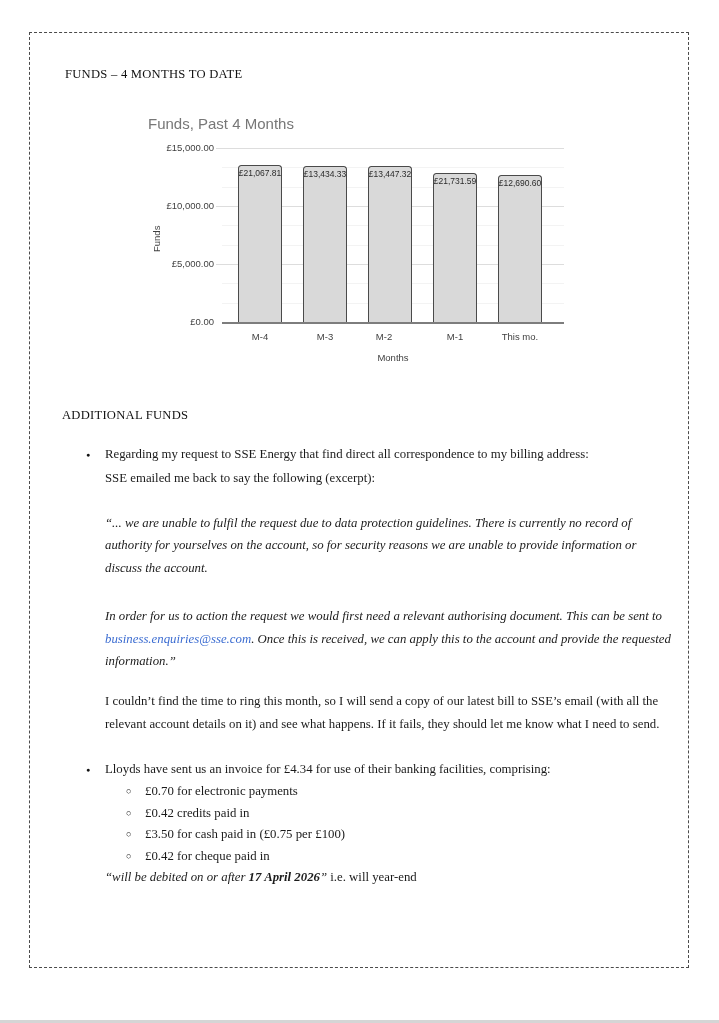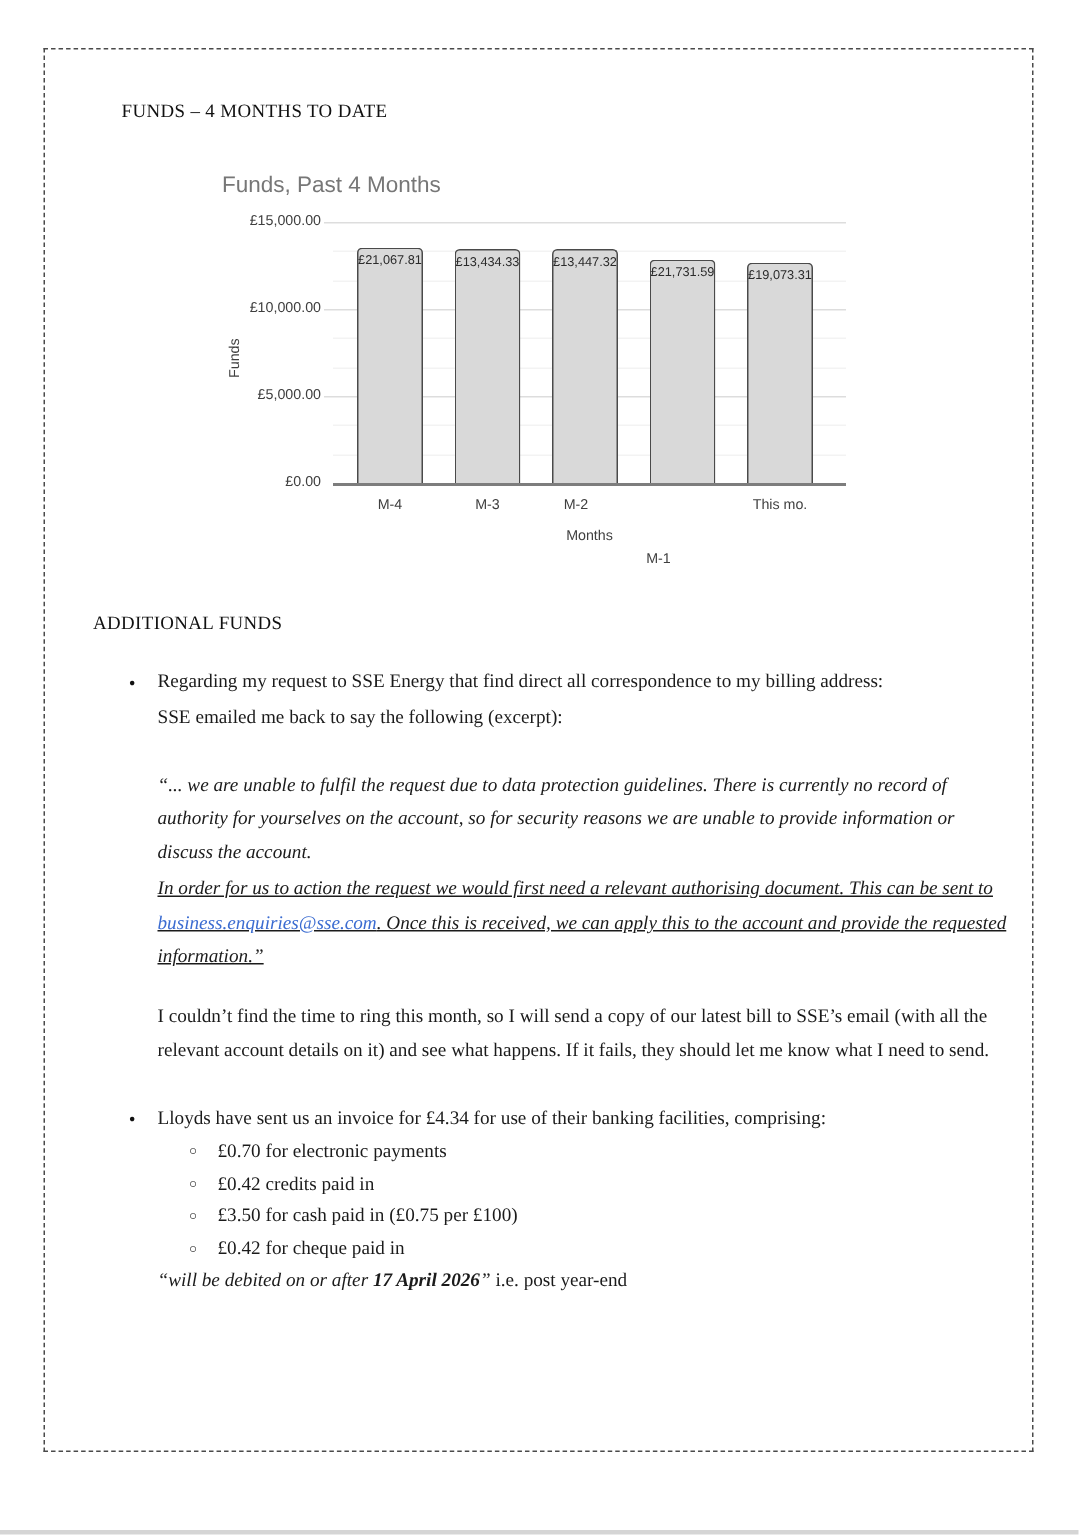--- a/index.html
+++ b/index.html
@@ -12,21 +12,21 @@
   .page-border{
     position:absolute;left:29px;top:32px;width:660px;height:936px;
     border:1px dashed #4a4a4a;box-sizing:border-box;pointer-events:none;
   }
   .bottom-strip{
     position:absolute;left:0;bottom:0;width:719px;height:3px;background:#d5d5d5;
   }
   .h1,.h2{
     font-size:12.6px;font-weight:normal;color:#111;letter-spacing:.25px;white-space:nowrap;
   }
-  .h1{position:absolute;left:65px;top:67px;line-height:15px;margin-left:16px;}
+  .h1{position:absolute;left:65px;top:67px;line-height:15px;}
   
   .chart{
     position:absolute;left:145px;top:112px;width:470px;height:258px;
     font-family:"Liberation Sans","DejaVu Sans",sans-serif;
   }
   .chart-title{
     position:absolute;left:3px;top:3px;font-size:15px;color:#777777;white-space:nowrap;
   }
   .plot{
     position:absolute;left:77px;top:36px;width:342px;height:174px;
@@ -65,21 +65,21 @@
   .tline{white-space:nowrap;}
   .li{position:relative;padding-left:43px;line-height:24px;}
   .marker{position:absolute;top:0;color:#111;}
   .l1 .marker{left:24px;font-size:13px;}
   .l2 .marker{left:64px;font-size:9px;}
   .marker.disc::before{content:"●";font-size:7px;vertical-align:1.5px;}
   .marker.circ::before{content:"○";}
   .b1{margin-top:19px;}
   .quote{margin-left:43px;font-style:italic;line-height:22.4px;}
   .q1{margin-top:22px;}
-  .q2{margin-top:2px;text-decoration:underline;}
+  .q2{margin-top:26px;}
   .para{margin-left:43px;line-height:23px;}
   .p3{margin-top:18px;}
   .b2{margin-top:21px;}
   .subs .li{line-height:21.4px;padding-left:83px;}
   .closing{margin-left:43px;line-height:21px;white-space:nowrap;}
   .seg-i{font-style:italic;}
   .seg-bi{font-style:italic;font-weight:bold;}
   .seg-r{font-style:normal;font-weight:normal;}
   .seg-link{font-style:italic;}
 </style>
@@ -107,23 +107,23 @@
       <div class="bar-label" style="left: 38px; top: 19.9821px;">£21,067.81</div>
       <div class="xtick" style="left: 38px; top: 183px;">M-4</div>
       <div class="bar" style="left: 81px; height: 155.838px; background: rgb(217, 217, 217); border-color: rgb(74, 74, 74);"></div>
       <div class="bar-label" style="left: 103px; top: 21.1618px;">£13,434.33</div>
       <div class="xtick" style="left: 103px; top: 183px;">M-3</div>
       <div class="bar" style="left: 146px; height: 155.989px; background: rgb(217, 217, 217); border-color: rgb(74, 74, 74);"></div>
       <div class="bar-label" style="left: 168px; top: 21.0111px;">£13,447.32</div>
       <div class="xtick" style="left: 162px; top: 183px;">M-2</div>
       <div class="bar" style="left: 211px; height: 149.103px; background: rgb(217, 217, 217); border-color: rgb(74, 74, 74);"></div>
       <div class="bar-label" style="left: 233px; top: 27.8966px;">£21,731.59</div>
-      <div class="xtick" style="left: 217px; top: 183px; margin-top: 36px;">M-1</div>
+      <div class="xtick" style="left: 233px; top: 183px;">M-1</div>
       <div class="bar" style="left: 276px; height: 147.211px; background: rgb(217, 217, 217); border-color: rgb(74, 74, 74);"></div>
-      <div class="bar-label" style="left: 298px; top: 29.789px;">£19,073.31</div>
+      <div class="bar-label" style="left: 298px; top: 29.789px;">£12,690.60</div>
       <div class="xtick" style="left: 298px; top: 183px;">This mo.</div>
     </div>
   <div class="x-title">Months</div>
 <div class="ytick" style="top: 204px;">£0.00</div>
     <div class="ytick" style="top: 146px;">£5,000.00</div>
     <div class="ytick" style="top: 88px;">£10,000.00</div>
     <div class="ytick" style="top: 30px;">£15,000.00</div>
   </div>
 
 <div class="notes">
@@ -171,16 +171,16 @@
     <div class="li l2">
       <span class="marker circ"></span>
       <div class="tline">£3.50 for cash paid in (£0.75 per £100)</div>
     </div>
     <div class="li l2">
       <span class="marker circ"></span>
       <div class="tline">£0.42 for cheque paid in</div>
     </div>
   </div>
 
-  <div class="closing"><span class="seg-i">“will be debited on or after </span><span class="seg-bi">17 April 2026</span><span class="seg-i">” </span><span class="seg-r">i.e. post year-end</span></div>
+  <div class="closing"><span class="seg-i">“will be debited on or after </span><span class="seg-bi">17 April 2026</span><span class="seg-i">” </span><span class="seg-r">i.e. will year-end</span></div>
 </div>
 
 <div class="bottom-strip"></div>
 
 </body></html>

